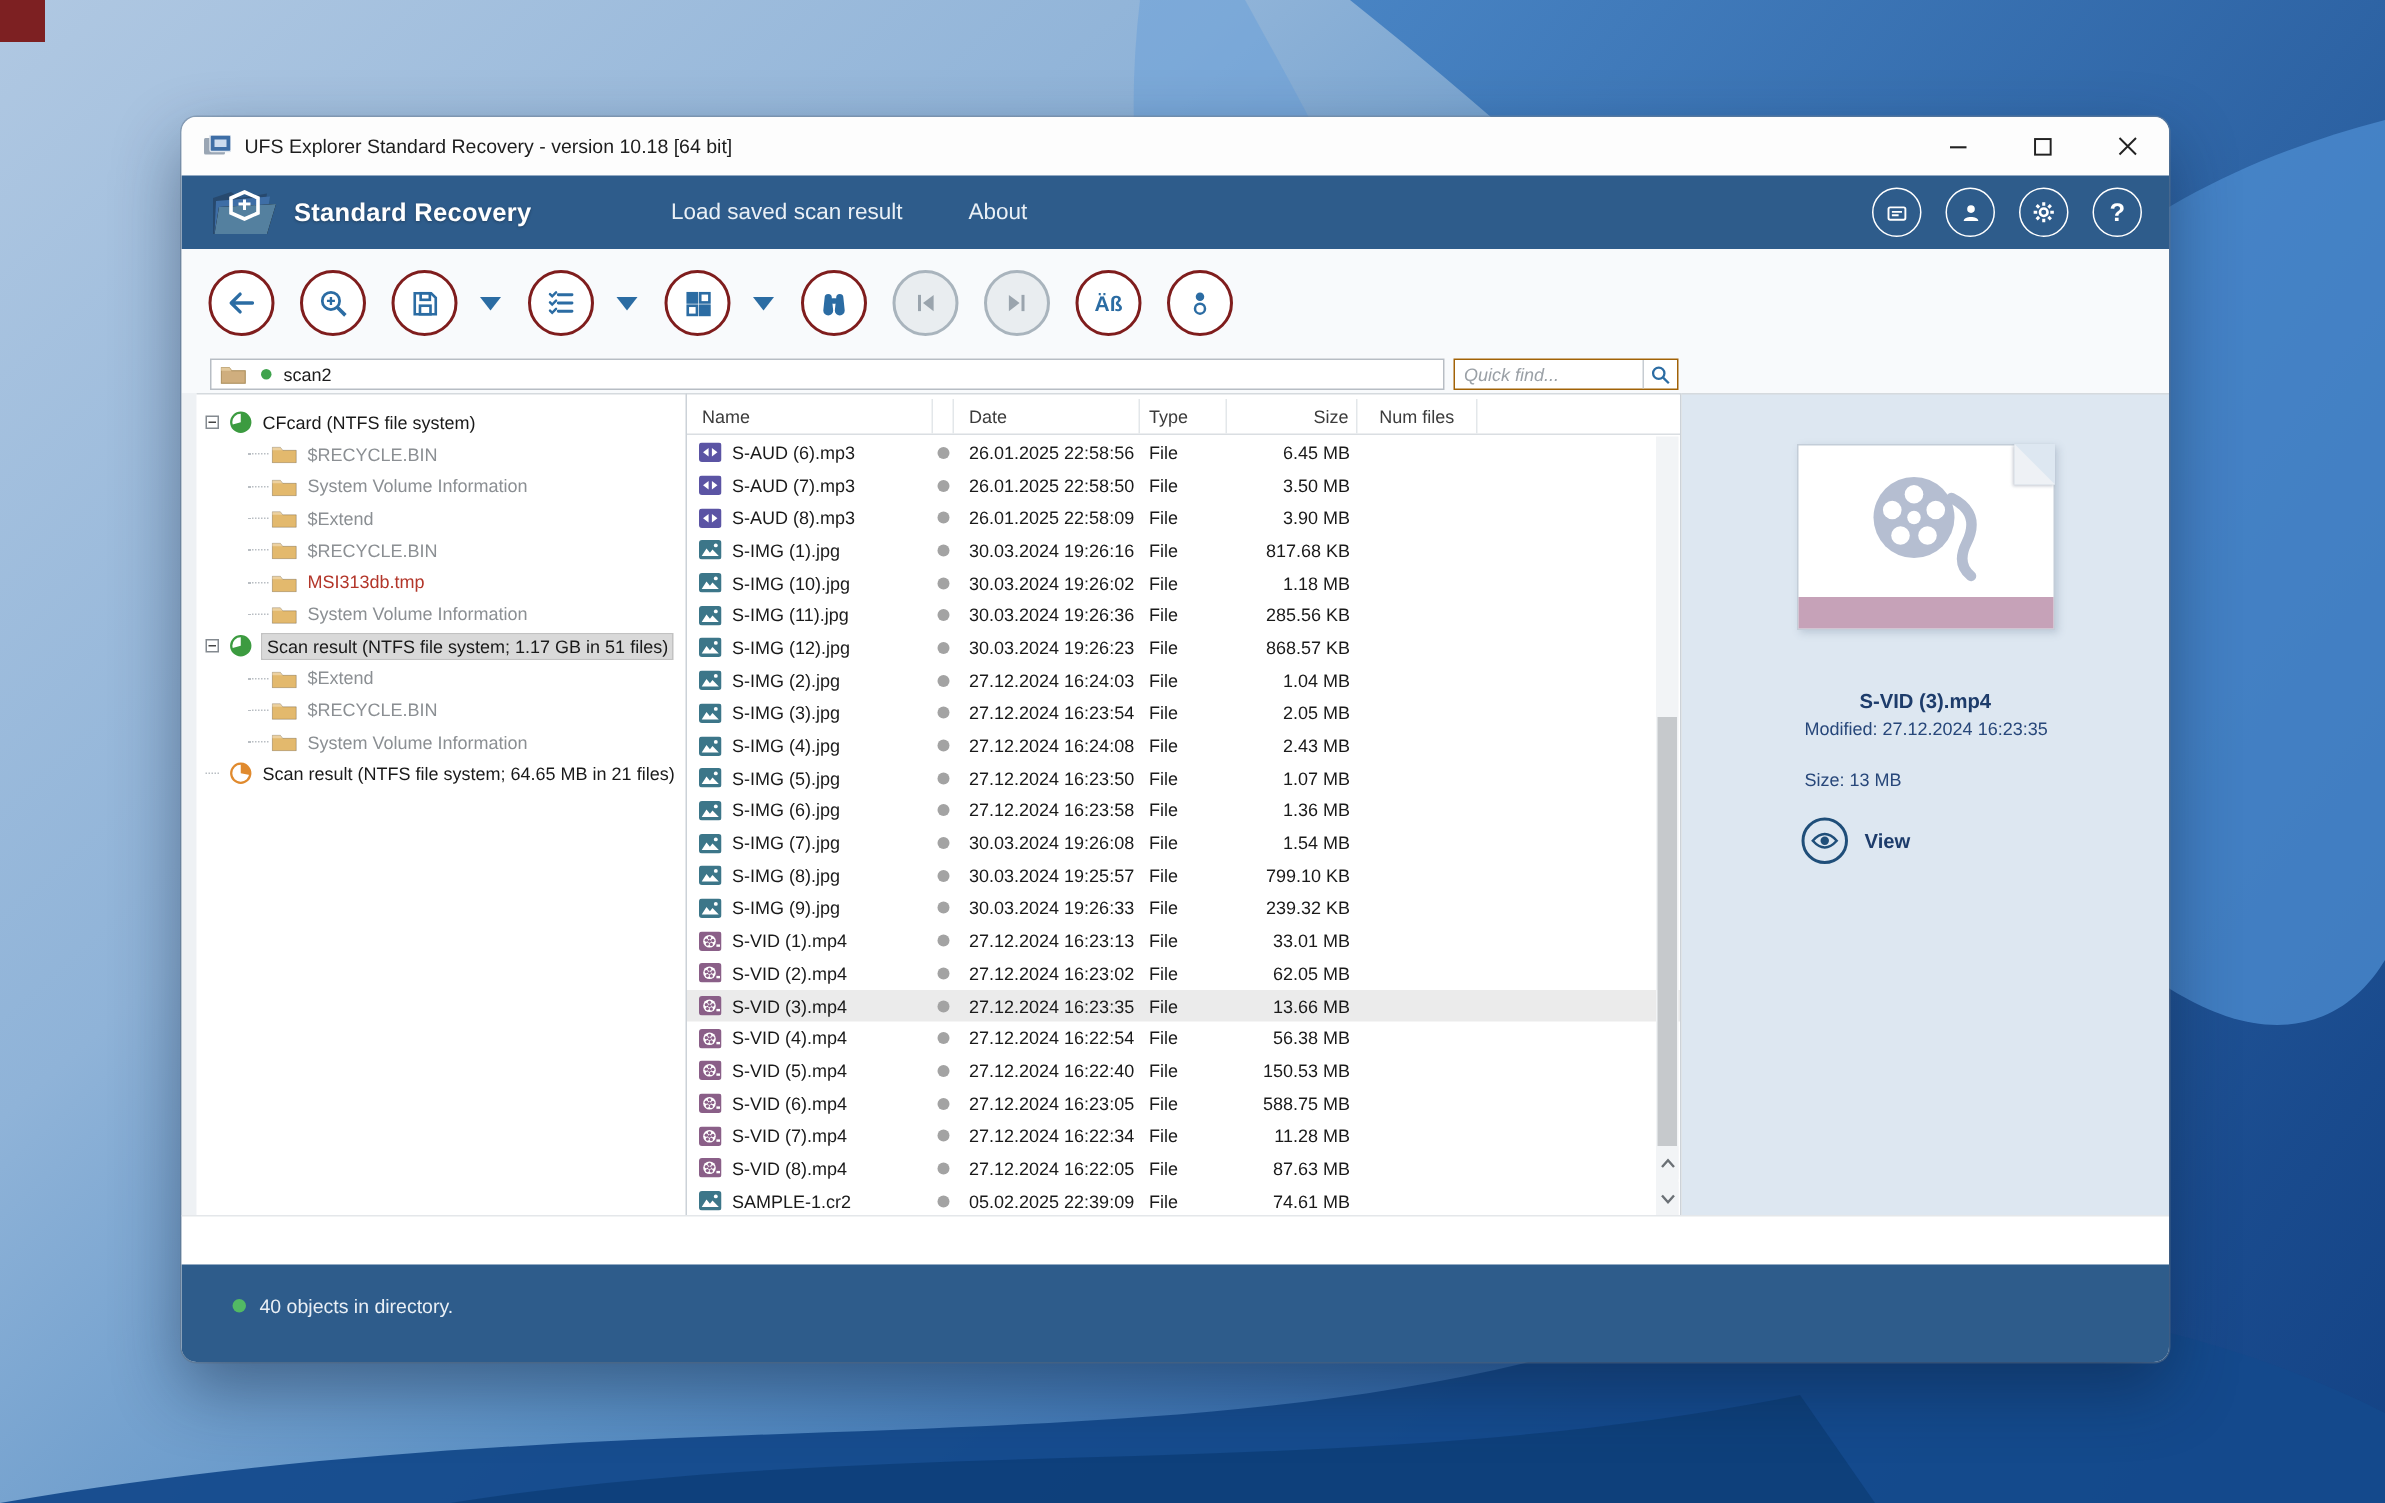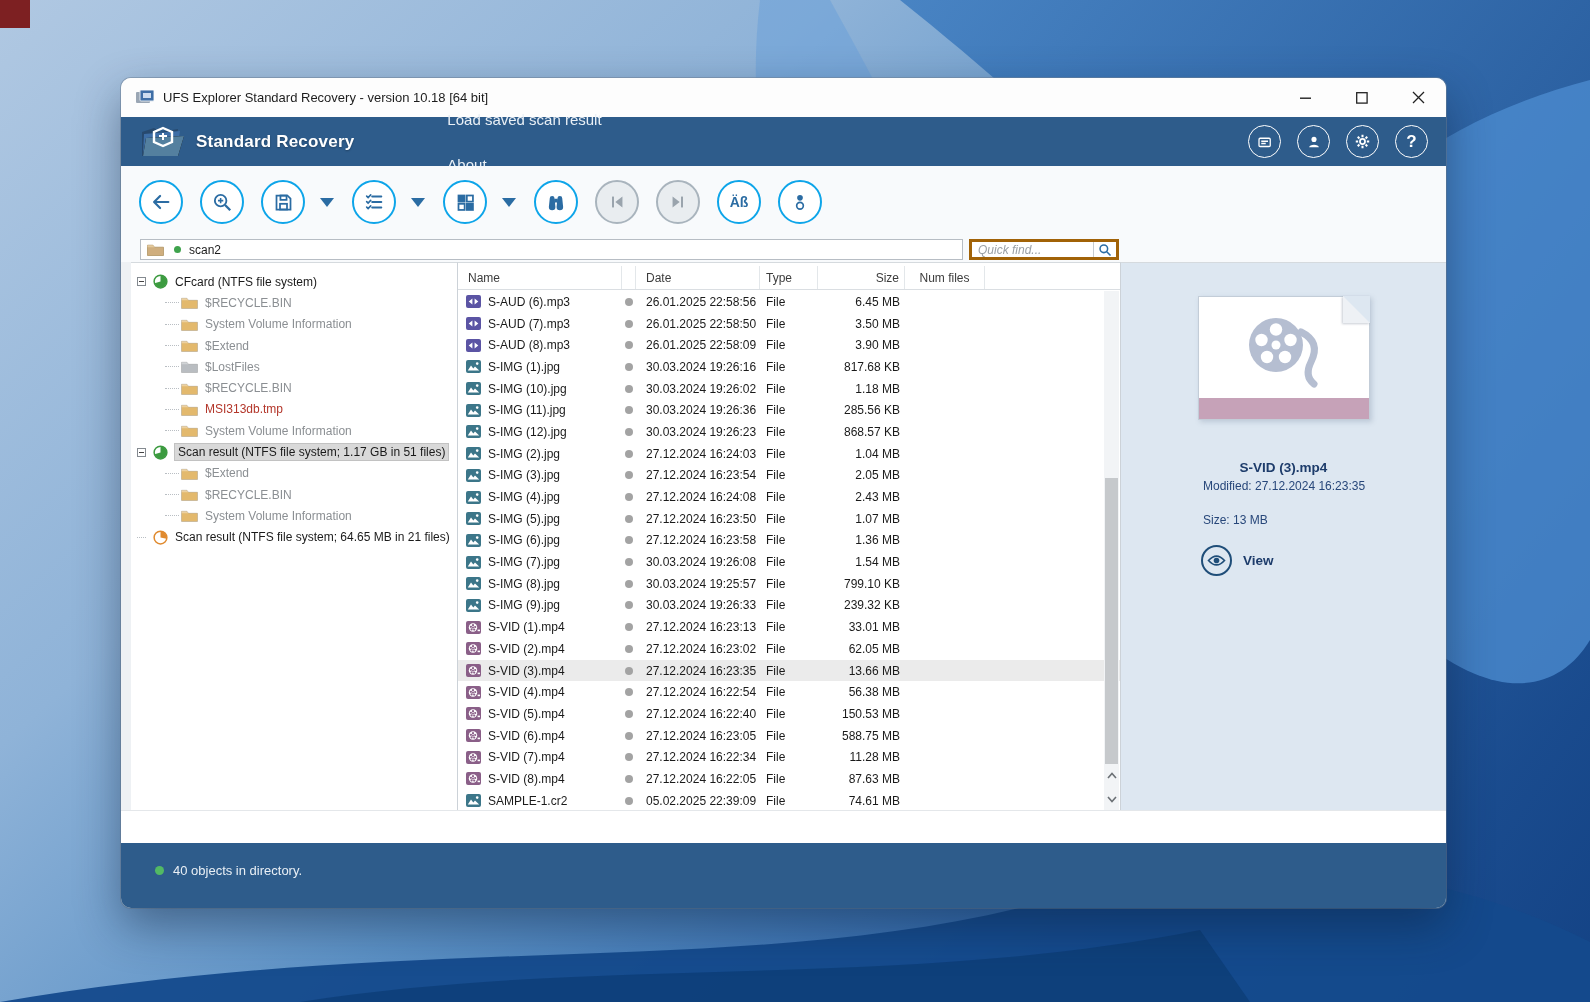--- a/index.html
+++ b/index.html
@@ -17,43 +17,43 @@
   .titlebar .app-ico { margin-left:15px; width:18px; height:15px; flex:none; }
   .titlebar .title { margin-left:9px; font-size:13px; color:#1d1d1d; }
   .win-controls { margin-left:auto; display:flex; height:100%; }
   .win-btn { width:56px; height:100%; display:flex; align-items:center; justify-content:center; cursor:default; }
 
   
   .app-header { position:absolute; top:39px; left:0; right:0; height:49px; background:#2e5c8b; display:flex; align-items:center; }
   .brand-logo { margin-left:19px; flex:none; }
   .brand-name { margin-left:10px; color:#fff; font-size:17px; font-weight:bold; letter-spacing:.2px;
     text-shadow:0 1px 2px rgba(0,0,0,.3); }
-  .app-nav { display:flex; gap:28px; margin-left:93px;flex-direction:column; }
+  .app-nav { display:flex; gap:44px; margin-left:93px; }
   .nav-item { color:#eaf0f6; font-size:15px; cursor:default; }
   .header-icons { margin-left:auto; margin-right:18px; display:flex; gap:16px; }
   .hicon { width:33px; height:33px; border:1.6px solid #fff; border-radius:50%; display:flex; align-items:center; justify-content:center; color:#fff; }
   .hicon.q { font-size:17px; font-weight:bold; }
 
   
   .toolbar { position:absolute; top:88px; left:0; right:0; height:72px; background:#f8fafc; display:flex; align-items:center; padding-left:18px; }
-  .tbtn { width:44px; height:44px; border:2px solid #0ea5e9; border-radius:50%; background:#fff;
+  .tbtn { width:44px; height:44px; border:2px solid #7f1d1d; border-radius:50%; background:#fff;
     display:flex; align-items:center; justify-content:center; margin-right:17px; flex:none;text-align:right; }
   .tbtn.disabled { border-color:#a9b4bd; background:#e9edf0; }
   .tbtn.txt { color:#2b6ca3; font-weight:bold; font-size:14px; }
   .caret { width:0; height:0; border-left:7px solid transparent; border-right:7px solid transparent;
     border-top:9px solid #2b6ca3; margin:0 18px 0 -2px; flex:none; }
 
   
   .path-row { position:absolute; top:160px; left:0; right:0; height:24px; background:#f8fafc; }
   .path-box { position:absolute; left:19px; top:1px; width:823px; height:21px; background:#fff;
     border:1px solid #b7bdc4; display:flex; align-items:center; padding-left:6px; }
   .gdot-path { width:7px; height:7px; border-radius:50%; background:#3fa34d; margin:0 8px 0 10px; }
   .path-text { font-size:12px; color:#1c1c1c; }
   .quick-find { position:absolute; left:848px; top:1px; width:150px; height:21px; background:#fff;
-    border:3px solid #a16207; display:flex; align-items:center; }
+    border:1px solid #a16207; display:flex; align-items:center; }
   .quick-find input { flex:1; border:none; outline:none; font-family:"Liberation Sans",sans-serif;
     font-size:12px; font-style:italic; color:#555; padding:0 4px 0 6px; min-width:0; }
   .quick-find input::placeholder { color:#9aa0a6; font-style:italic; }
   .qf-btn { width:23px; height:100%; border-left:1px solid #c6ccd2; display:flex; align-items:center; justify-content:center; }
 
   
   .main { position:absolute; top:184px; left:0; right:0; height:548px; background:#eef1f4; display:flex; padding-left:10px; }
   .tree-panel { width:327px; background:#fff; border-right:1px solid #ccd2d8; border-top:1px solid #d5dade; padding-top:8px; overflow:hidden; }
   .tree-item { height:21.3px; display:flex; align-items:center; font-size:12px; white-space:nowrap; }
   .expander { width:9px; height:9px; border:1px solid #848a90; background:#fff; position:relative; margin-right:7px; flex:none; }
@@ -335,31 +335,20 @@
   <path d="M.5 2.2 h5.4 l1.6 2 h-7 z" fill="rgba(255,255,255,.35)"></path>
               </svg>
             </span>
             <span class="tlabel gray">$Extend</span>
           </div>
           <div class="tree-item" style="padding-left: 34px;">
             <span class="leader"></span>
             <span class="ticon">
               <svg width="17" height="13" viewBox="0 0 17 13">
   <path d=".5,0" fill="none"></path>
-                <path d="M.5 2.2 h5.4 l1.6 2 h9 v8.3 h-16 z" fill="#b9bdc1" stroke="rgba(0,0,0,.25)" stroke-width=".6"></path>
-  <path d="M.5 2.2 h5.4 l1.6 2 h-7 z" fill="rgba(255,255,255,.35)"></path>
-              </svg>
-            </span>
-            <span class="tlabel gray">$LostFiles</span>
-          </div>
-          <div class="tree-item" style="padding-left: 34px;">
-            <span class="leader"></span>
-            <span class="ticon">
-              <svg width="17" height="13" viewBox="0 0 17 13">
-  <path d=".5,0" fill="none"></path>
                 <path d="M.5 2.2 h5.4 l1.6 2 h9 v8.3 h-16 z" fill="#e3b96d" stroke="rgba(0,0,0,.25)" stroke-width=".6"></path>
   <path d="M.5 2.2 h5.4 l1.6 2 h-7 z" fill="rgba(255,255,255,.35)"></path>
               </svg>
             </span>
             <span class="tlabel gray">$RECYCLE.BIN</span>
           </div>
           <div class="tree-item" style="padding-left: 34px;">
             <span class="leader"></span>
             <span class="ticon">
               <svg width="17" height="13" viewBox="0 0 17 13">

